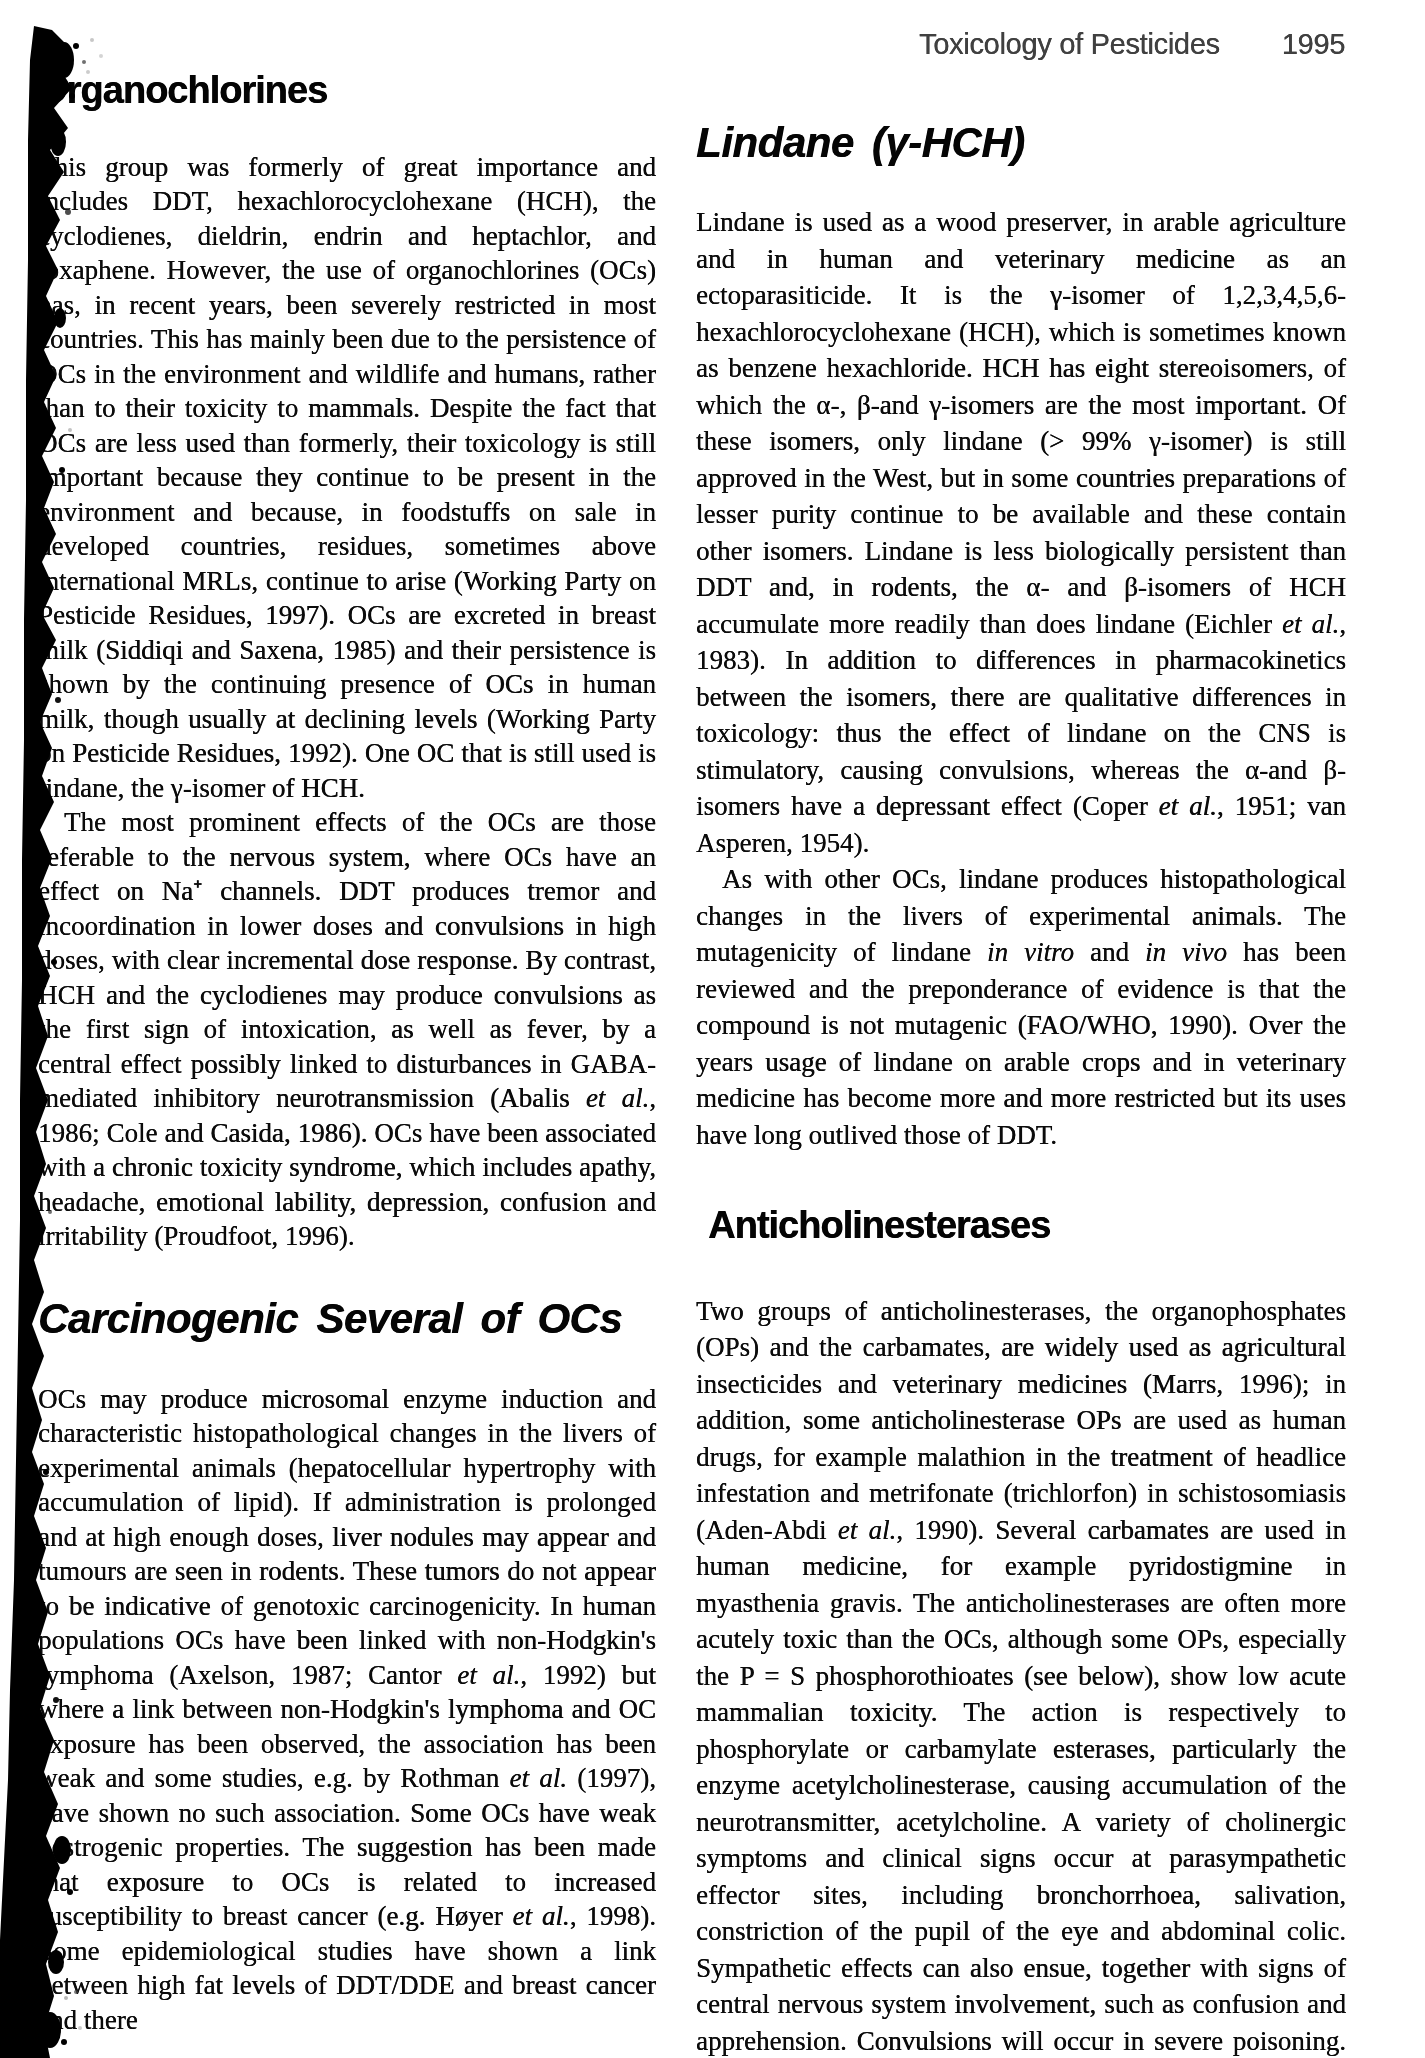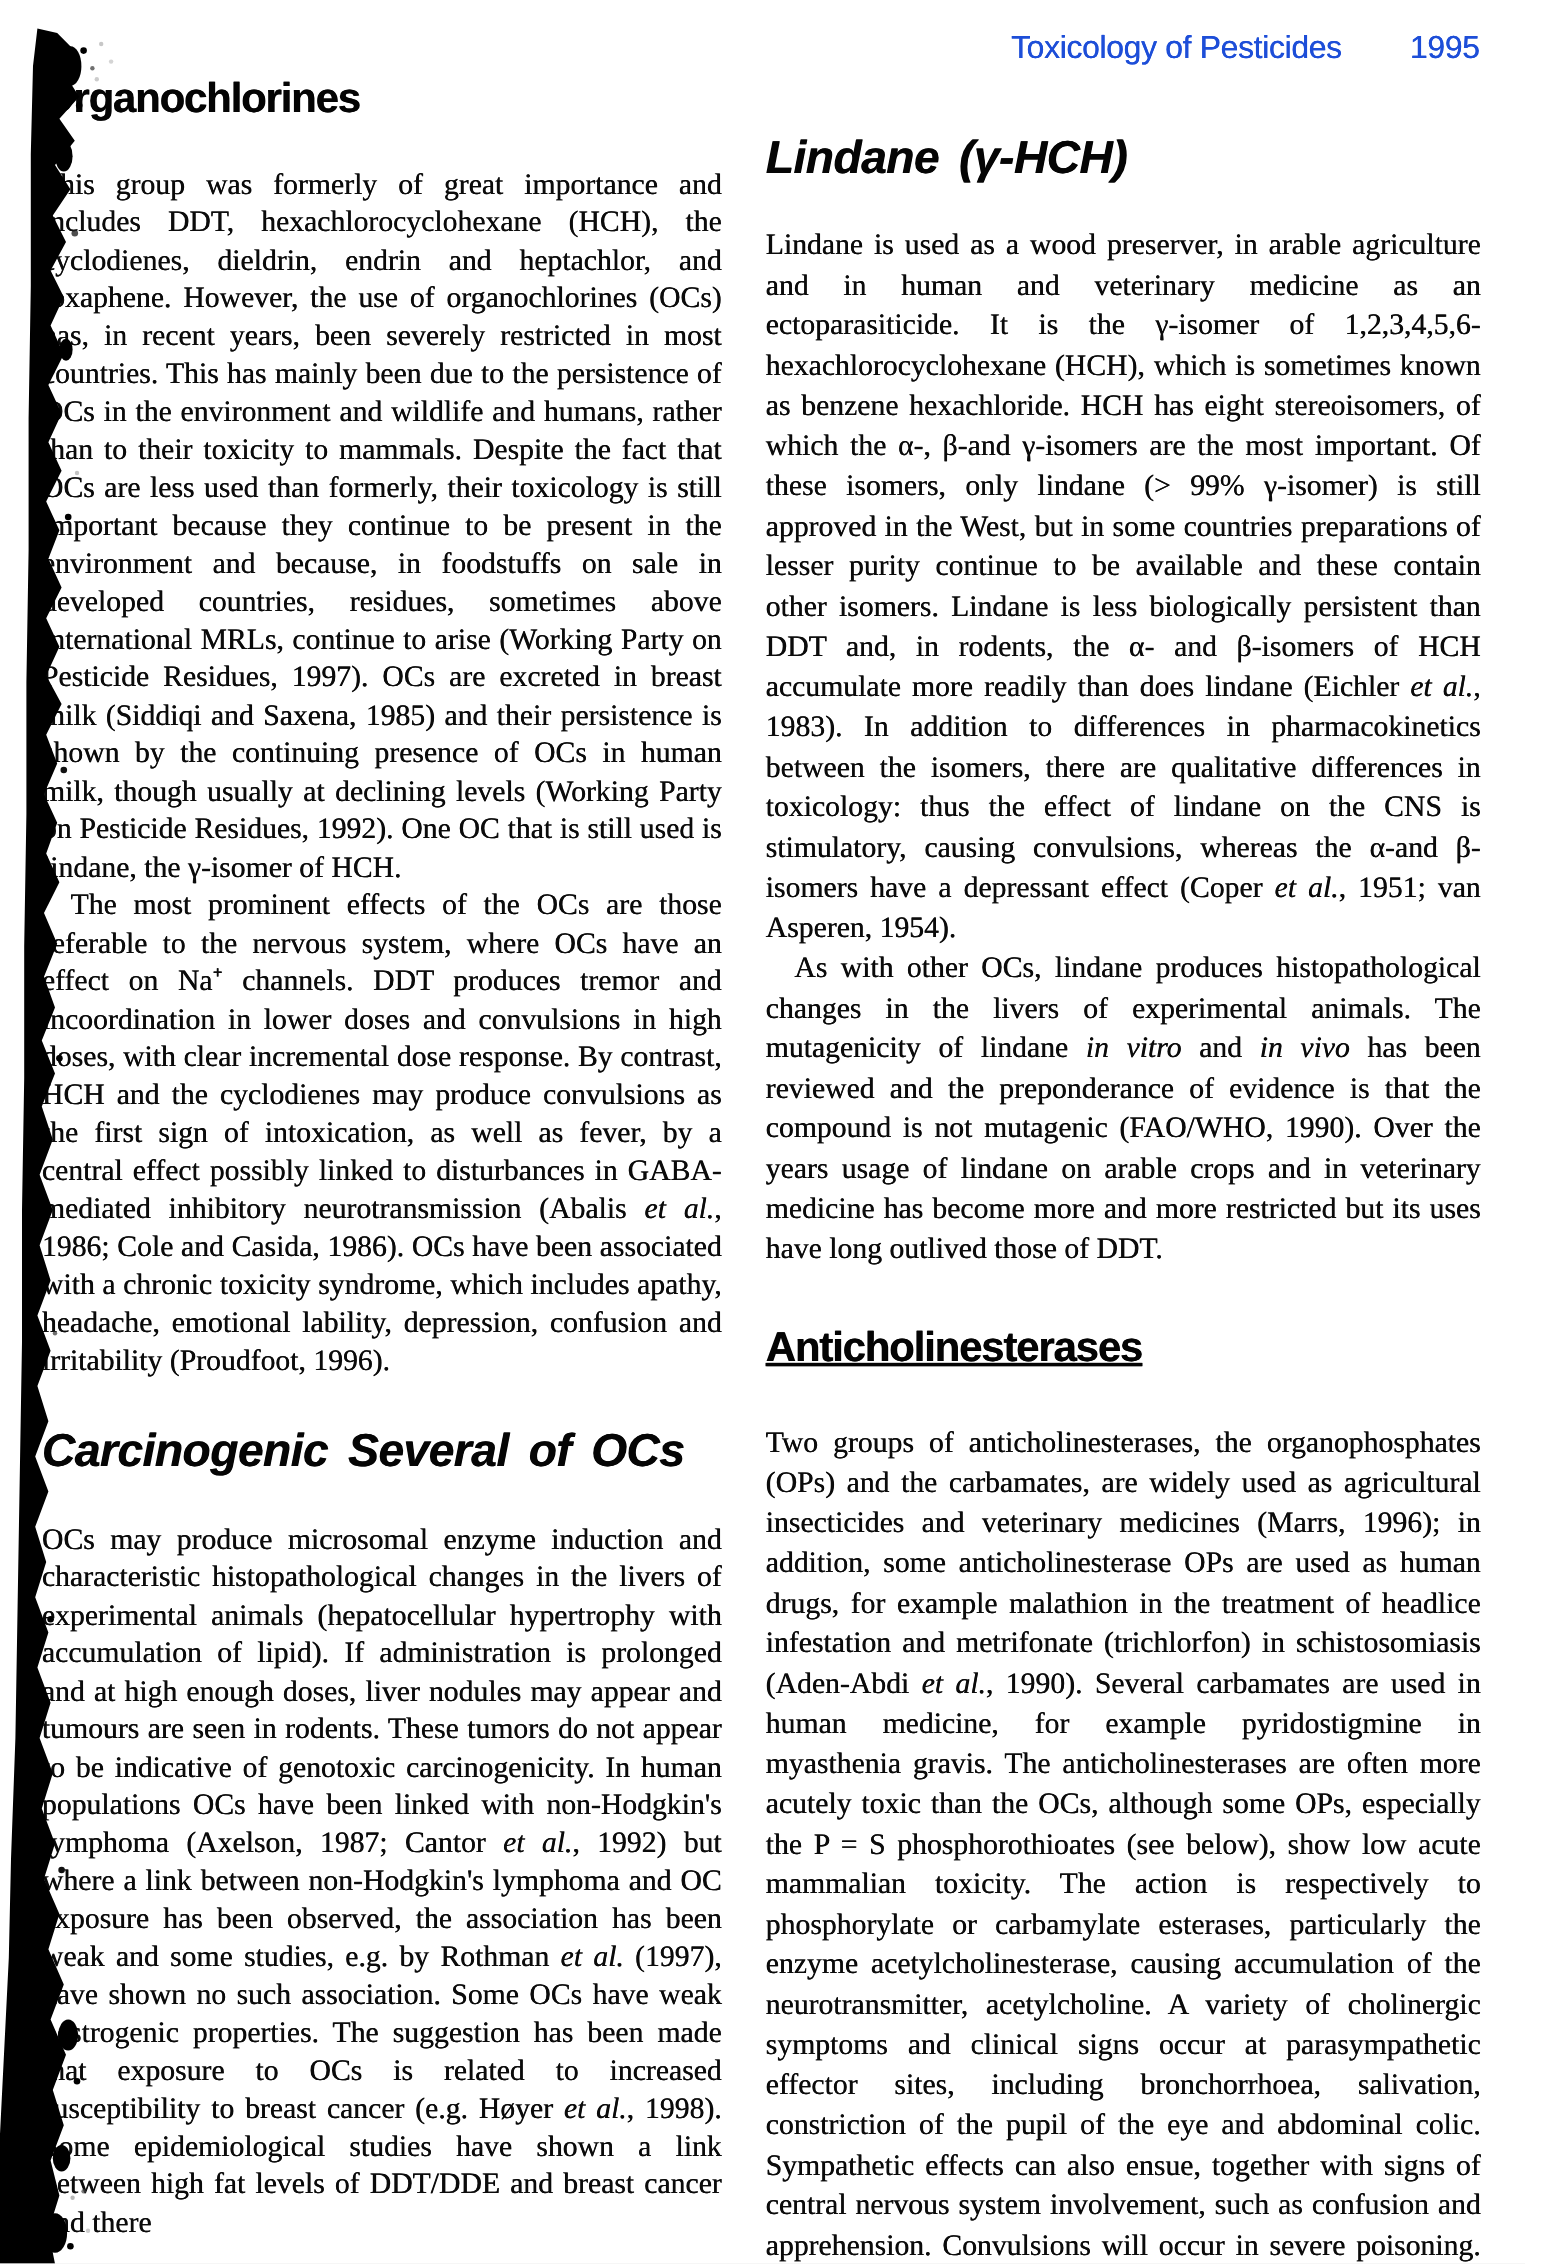--- a/index.html
+++ b/index.html
@@ -9,40 +9,40 @@
     margin:0 auto;
     background:#ffffff;
     overflow:hidden;
     font-family:"Liberation Serif", serif;
     color:#0b0b0b;
   }
   .running-head {
     position:absolute; top:28px; right:80px;
     display:flex; align-items:baseline; gap:62px;
     font-family:"Liberation Sans", sans-serif;
-    font-size:29px; letter-spacing:-0.3px; color:#1d4ed8;
+    font-size:29px; letter-spacing:-0.3px; color:#404040;
     text-shadow:0.3px 0 currentColor;
   }
   .col {
     position:absolute;
     text-align:justify;
     font-size:27px;
     text-shadow:0.35px 0 currentColor;
   }
   .col-left  { top:70px; left:38px;  width:618px; line-height:34.5px; }
   .col-right { top:82px; left:696px; width:650px; line-height:36.5px; }
   .col p { margin:0; }
   .col p.indent { text-indent:26px; }
   h1.sec {
     font-family:"Liberation Sans", sans-serif;
     font-weight:bold; font-size:38px; letter-spacing:-1px;
     color:#040404; text-shadow:0.5px 0 currentColor;
     margin:0 0 38px 0; text-align:left; line-height:1.1;
   }
-  .col-right h1.sec { margin:52px 0 46px 0;text-decoration:underline; }
+  .col-right h1.sec { margin:52px 0 46px 12px; }
   h2.subsec {
     font-family:"Liberation Sans", sans-serif;
     font-weight:bold; font-style:italic; font-size:42px;
     letter-spacing:-0.5px; word-spacing:7px;
     color:#050505; text-shadow:0.5px 0 currentColor;
     margin:42px 0 40px 0; text-align:left; line-height:1.1;
   }
   .col-right h2.subsec { margin:38px 0 38px 0; }
   .artifact {
     position:absolute; top:0; left:0; z-index:5;

